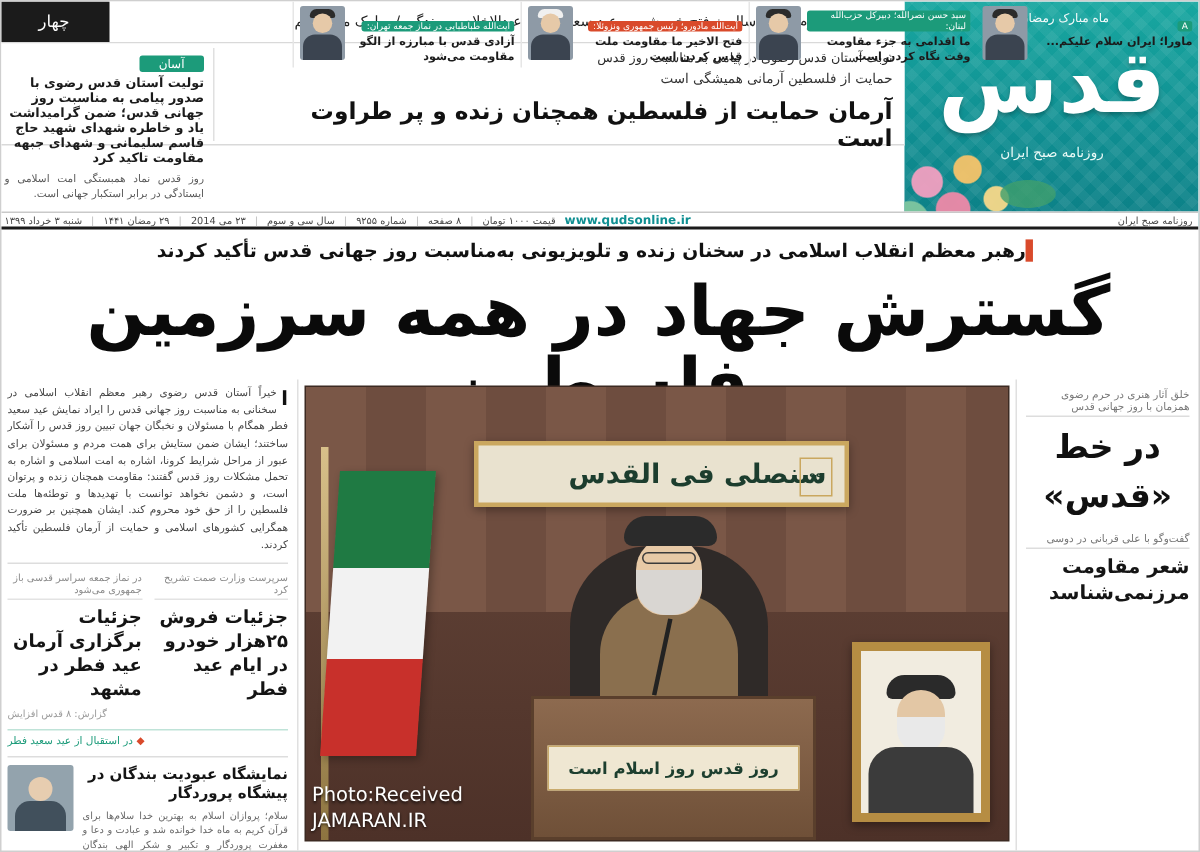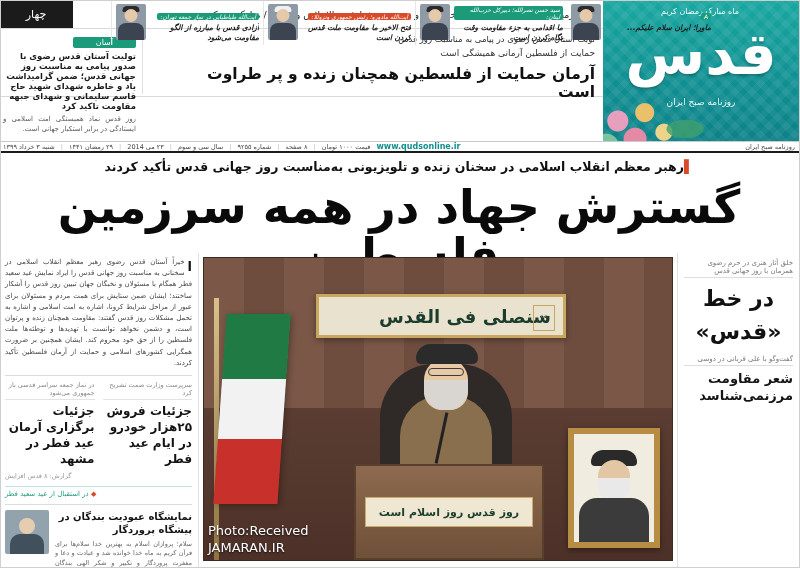--- a/index.html
+++ b/index.html
@@ -76,21 +76,21 @@
   .strip {
     position: absolute;
     background: #ffffff;
     border-bottom: 1px solid #e3e3e3;
   }
   .strip .tag {
     display: inline-block;
     background: #d94a2b;
     color: #fff;
     font-size: 8px;
-    padding: 1px 23px;
+    padding: 1px 13px;
     border-radius: 2px;
     vertical-align: middle;
   }
   .strip .tag.green { background: #1c9b7a; }
 
   
   #strip-top {
     top: 0; right: 196px; width: 604px; height: 28px;
     border-bottom: 1px solid #d9d9d9;
     display: flex; flex-direction: row-reverse; align-items: center;
@@ -128,24 +128,23 @@
   }
   #strip-second .left-box .lbl-title {
     font-size: 8.5px; font-weight: bold; color: #1b1b1b; direction: rtl; text-align: right;
   }
   #strip-second .left-box .lbl-body {
     margin-top: 3px; font-size: 7px; color: #5a5a5a; direction: rtl; text-align: justify; line-height: 1.45;
   }
 
   
   #strip-cards {
-    top: 96px; right: 196px; width: 688px; height: 44px;
+    top: 96px; right: 196px; width: 604px; height: 44px;
     display: flex; flex-direction: row-reverse;
     border-bottom: 1px solid #d9d9d9;
-    font-style: italic;
   }
   .card {
     position: relative;
     height: 44px;
     border-left: 1px solid #e6e6e6;
     padding: 3px 4px 3px 4px;
     display: flex; flex-direction: row-reverse; gap: 4px;
   }
   .card .thumb {
     width: 30px; height: 36px; flex: none;

